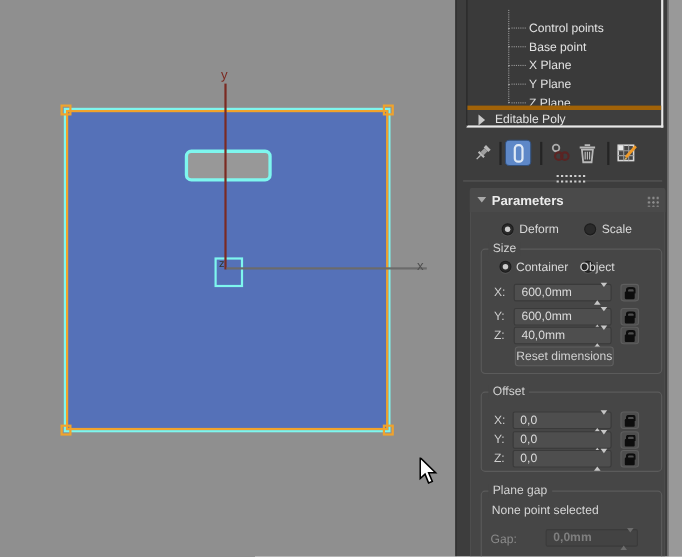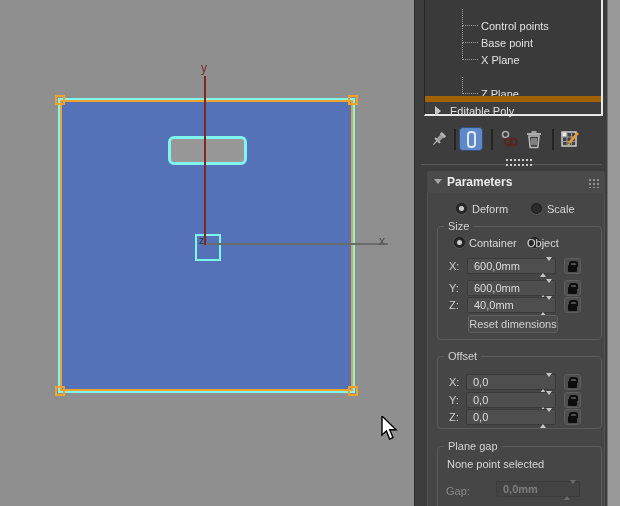--- a/index.html
+++ b/index.html
@@ -39,21 +39,21 @@
             color:#FFFFFF; padding-left:5px; line-height:15px; }
   .eye { position:absolute; left:7px; top:3px; }
   .caret { position:absolute; width:0; height:0; }
   .caret-down { left:27px; top:6px; border-left:5px solid transparent; border-right:5px solid transparent;
                 border-top:6px solid #C9C9C9; }
   .caret-right { left:10px; top:4px; border-top:5px solid transparent; border-bottom:5px solid transparent;
                  border-left:6px solid #C9C9C9; }
   .conn { position:absolute; left:37px; top:-8px; width:16px; height:17px;
           border-left:1px dotted #9A9A9A; border-bottom:1px dotted #9A9A9A; }
   .child-label { position:absolute; left:56px; top:1px; }
-  .epoly { border-top:6px solid #a16207; background:#3E3E3E; }
+  .epoly { border-top:4px solid #a16207; background:#3E3E3E; }
   .epoly-label { position:absolute; left:25px; top:1px; }
 
   
   .tb-btn { position:absolute; width:24px; height:24px; top:127px; border-radius:4px;
             display:flex; align-items:center; justify-content:center; background:transparent; border:none; }
   .tb-active { background:#5E88C8; border:1px solid #33517E; }
   .tb-sep { position:absolute; top:129px; width:2px; height:21px; background:#242424; }
   .vial { width:9px; height:17px; border:2px solid #DFE9F5; border-radius:4px; }
 
   
@@ -141,20 +141,24 @@
         <span class="child-label">Control points</span>
       </div>
       <div class="stack-row" style="top:34px">
         <span class="conn"></span>
         <span class="child-label">Base point</span>
       </div>
       <div class="stack-row" style="top:51px">
         <span class="conn"></span>
         <span class="child-label">X Plane</span>
       </div>
+      <div class="stack-row" style="top:68px">
+        <span class="conn"></span>
+        <span class="child-label">Y Plane</span>
+      </div>
       <div class="stack-row" style="top:85px">
         <span class="conn"></span>
         <span class="child-label">Z Plane</span>
       </div>
       <div class="stack-row epoly" style="top:96px">
         <span class="caret caret-right"></span>
         <span class="epoly-label">Editable Poly</span>
       </div>
     </div>
 

